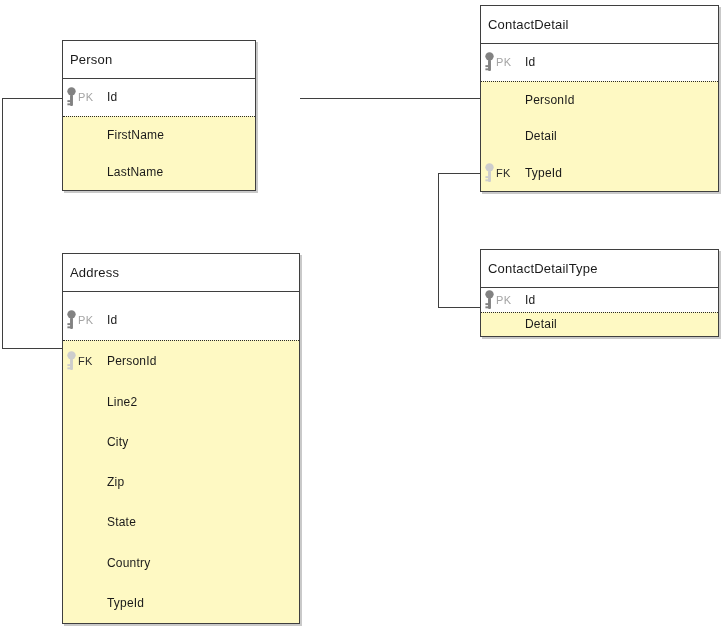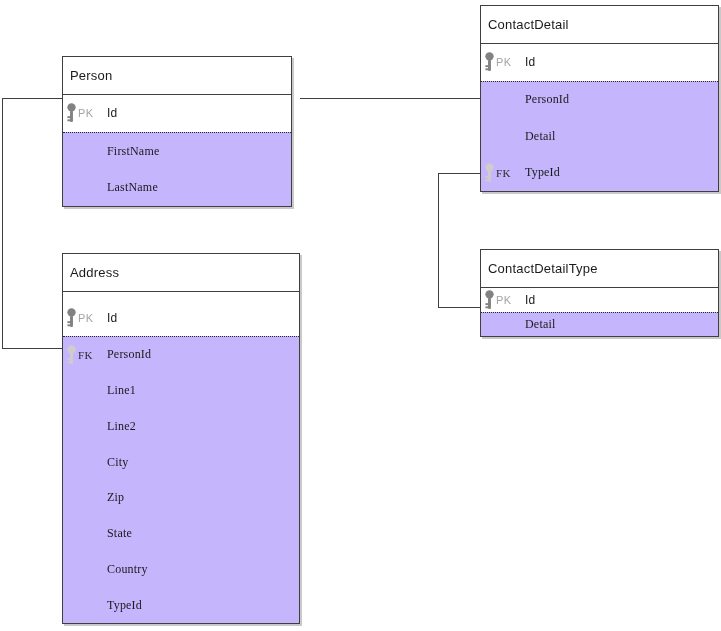--- a/index.html
+++ b/index.html
@@ -36,21 +36,21 @@
     display: flex;
     flex-direction: column;
   }
   .row {
     flex: 1 1 0;
     display: flex;
     align-items: center;
     box-sizing: border-box;
     background: #ffffff;
   }
-  .row.gray { background: #c4b5fd; font-family: Liberation Serif, serif; }
+  .row.gray { background: #fef9c3; }
   .row.first-gray { border-top: 1px dotted #2a2a2a; }
   .keyzone {
     flex: 0 0 44px;
     padding-left: 3px;
     display: flex;
     align-items: center;
     box-sizing: border-box;
   }
   .key-icon { width: 11px; height: 20px; display: inline-flex; }
   .row.pk .key-icon svg * { fill: #828282; }
@@ -75,21 +75,21 @@
     <div class="conn" style="left:2px; top:98px; width:1px; height:251px;"></div>
     <div class="conn" style="left:2px; top:348px; width:60px; height:1px;"></div>
   </div>
 
   <div>
     <div class="conn" style="left:438px; top:173px; width:42px; height:1px;"></div>
     <div class="conn" style="left:438px; top:173px; width:1px; height:135px;"></div>
     <div class="conn" style="left:438px; top:307px; width:42px; height:1px;"></div>
   </div>
 
-  <div class="entity" style="left:62px; top:56px; width:230px; height:151px;">
+  <div class="entity" style="left:62px; top:40px; width:194px; height:151px;">
     <div class="entity-header">Person</div>
     <div class="entity-body">
       <div class="row pk">
         <span class="keyzone">
           <span class="key-icon">
             <svg viewBox="0 0 11 22" width="11" height="20" aria-hidden="true">
               <circle cx="5.5" cy="4.8" r="4.6"></circle>
               <rect x="3.9" y="8.5" width="3.2" height="12.5" rx="1.2"></rect>
               <rect x="1" y="14.5" width="3.6" height="2.1"></rect>
               <rect x="1" y="18" width="3.6" height="2.1"></rect>
@@ -178,24 +178,20 @@
               <rect x="1" y="14.5" width="3.6" height="2.1"></rect>
               <rect x="1" y="18" width="3.6" height="2.1"></rect>
             </svg>
           </span>
           <span class="key-label">FK</span>
         </span>
         <span class="col-name">PersonId</span>
       </div>
       <div class="row gray">
         <span class="keyzone"></span>
-        <span class="col-name">Line1</span>
-      </div>
-      <div class="row gray">
-        <span class="keyzone"></span>
         <span class="col-name">Line2</span>
       </div>
       <div class="row gray">
         <span class="keyzone"></span>
         <span class="col-name">City</span>
       </div>
       <div class="row gray">
         <span class="keyzone"></span>
         <span class="col-name">Zip</span>
       </div>

